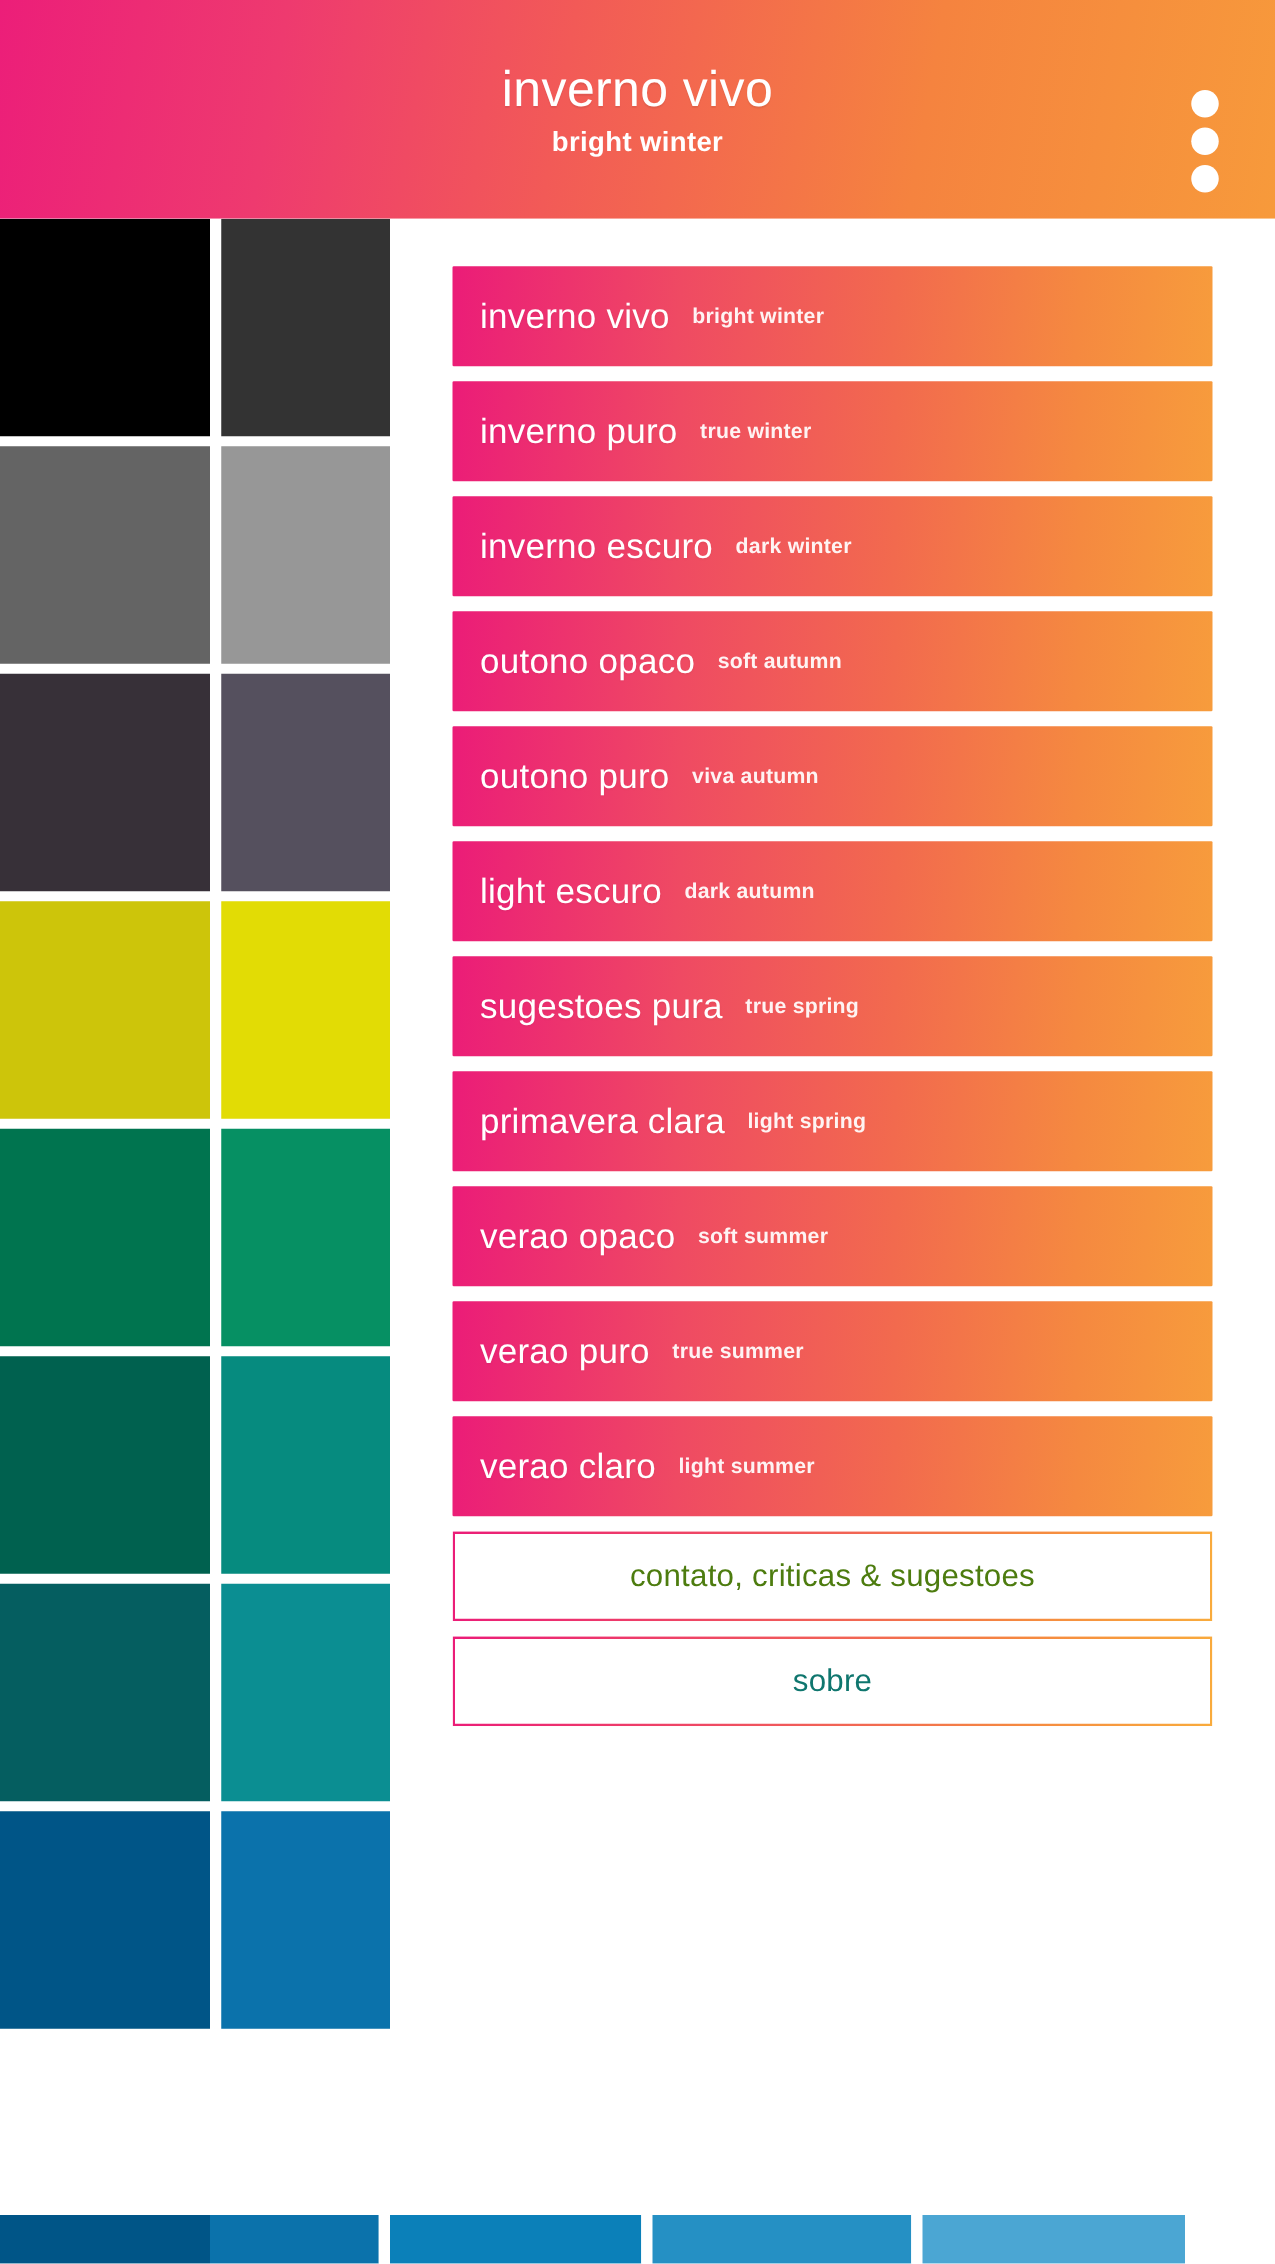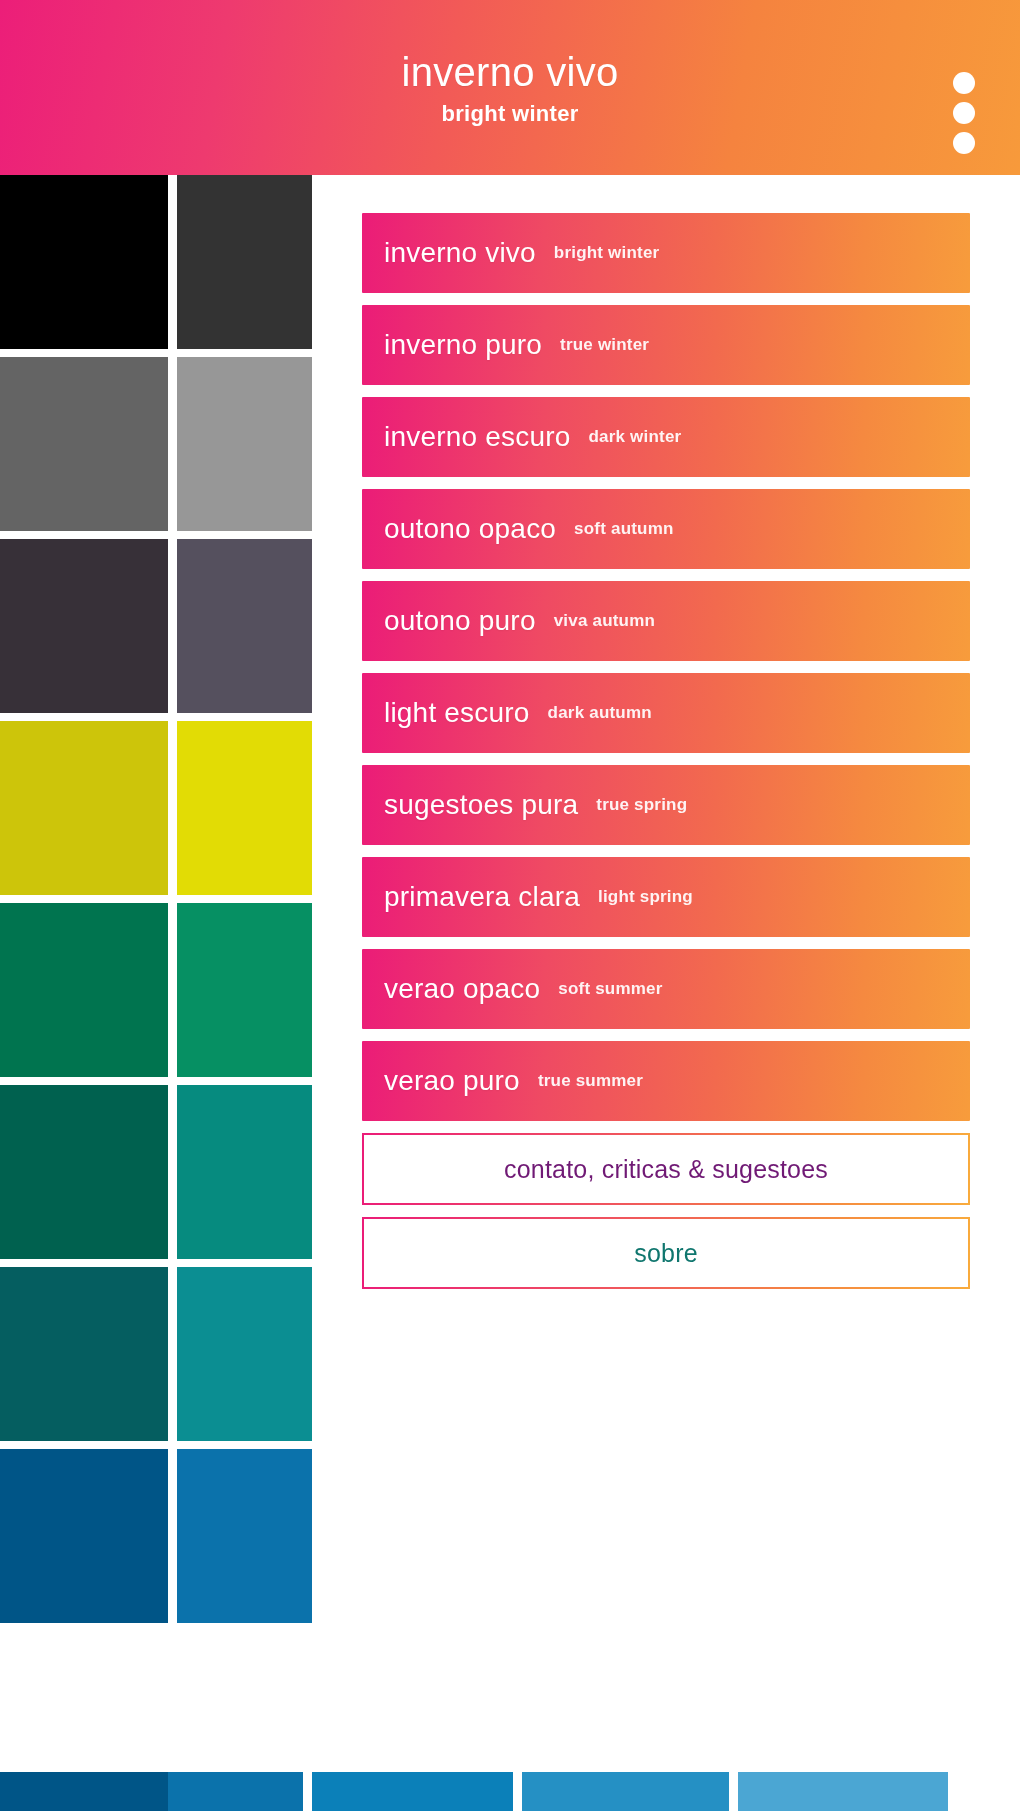--- a/index.html
+++ b/index.html
@@ -263,22 +263,26 @@
         <span class="season-en">light spring</span>
       </div>
       <div class="season-btn">
         <span class="season-pt">verao opaco</span>
         <span class="season-en">soft summer</span>
       </div>
       <div class="season-btn">
         <span class="season-pt">verao puro</span>
         <span class="season-en">true summer</span>
       </div>
+      <div class="season-btn">
+        <span class="season-pt">verao claro</span>
+        <span class="season-en">light summer</span>
+      </div>
     </div>
   <div id="link-list">
       <div class="outline-btn">
-        <span class="outline-label" style="color: #701a75;">contato, criticas &amp; sugestoes</span>
+        <span class="outline-label" style="color: #4d7c0f;">contato, criticas &amp; sugestoes</span>
       </div>
       <div class="outline-btn">
         <span class="outline-label" style="color: #0f766e;">sobre</span>
       </div>
     </div>
 </div>
 
 </body></html>

